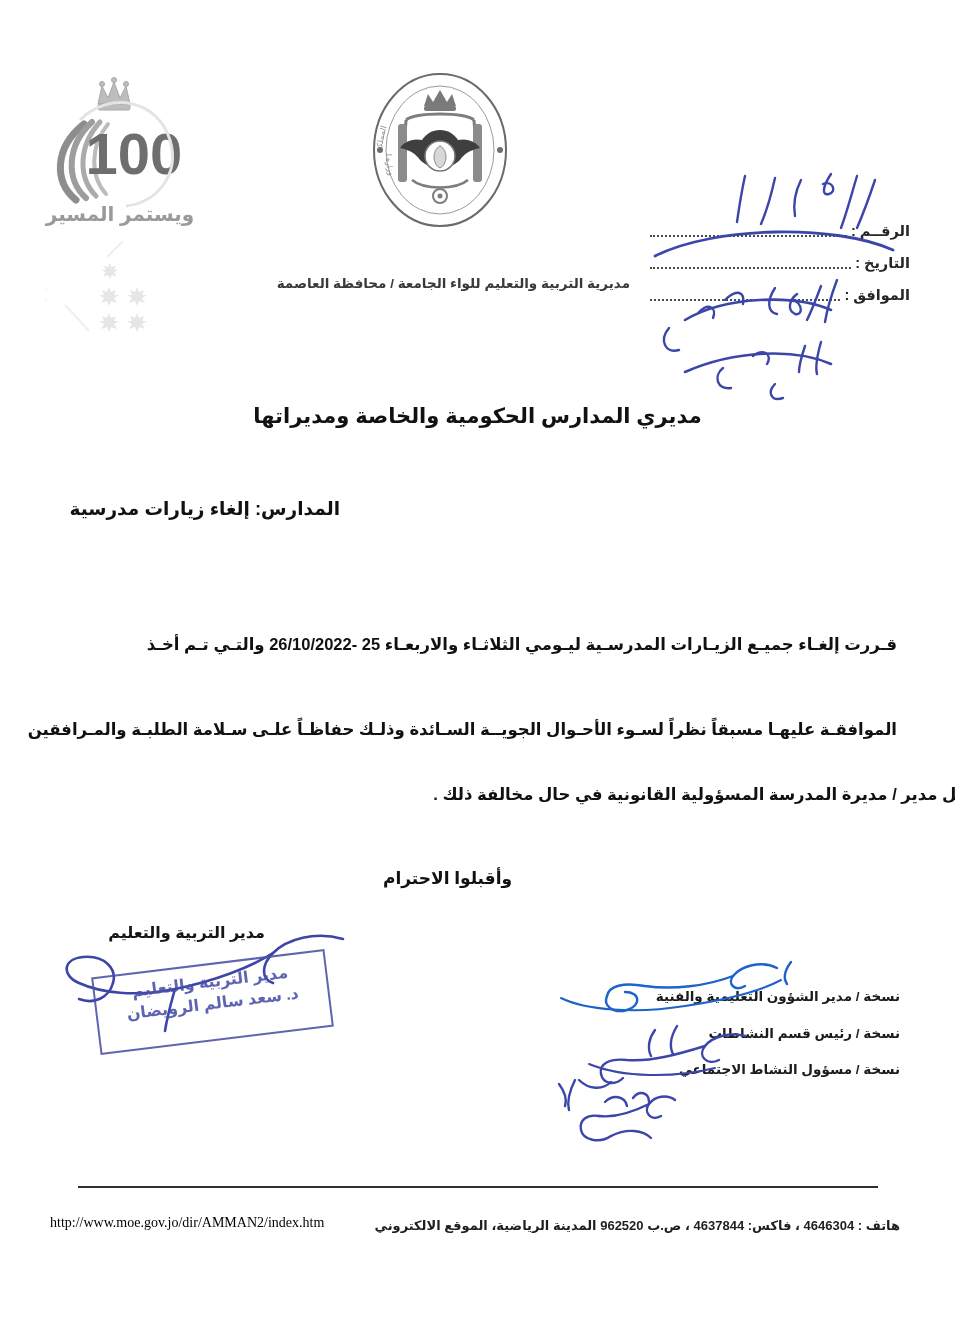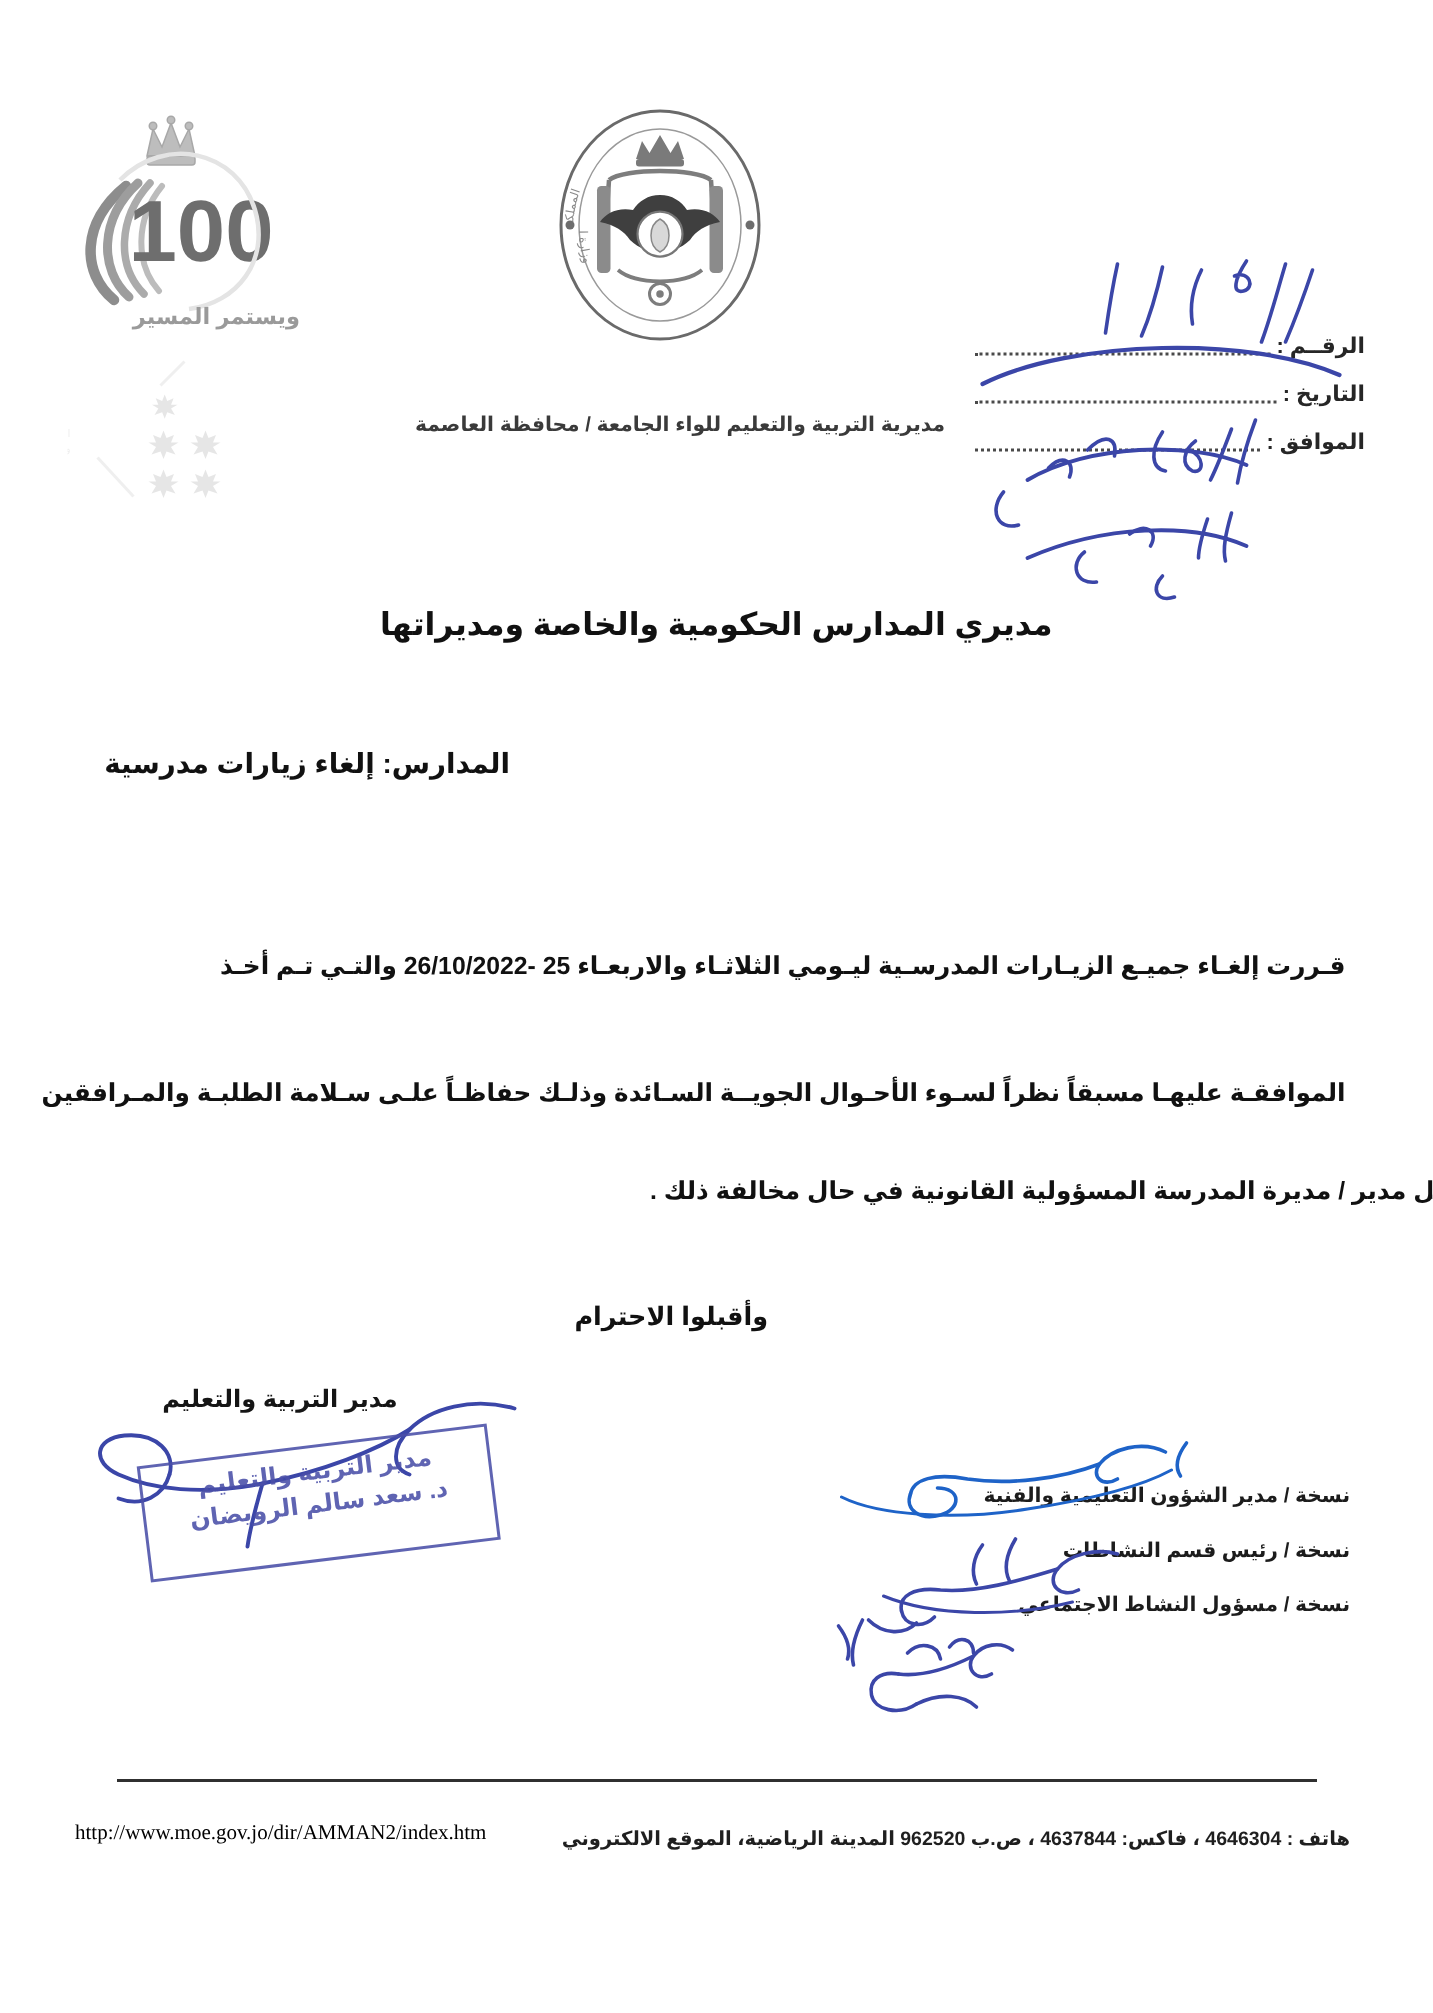--- a/index.html
+++ b/index.html
@@ -34,22 +34,22 @@
     width: 160px;
     height: 160px;
   }
   .centennial svg { display:block; }
 
   .centennial-tag {
     position: absolute;
     left: 40px;
     top: 142px;
     width: 160px;
-    text-align: right;
-    font-size: 15px;
+    text-align: center;
+    font-size: 20px;
     font-weight: bold;
     color: #9a9a9a;
     letter-spacing: 1px;
   }
 
   
   .watermark {
     position: absolute;
     left: 45px;
     top: 175px;

